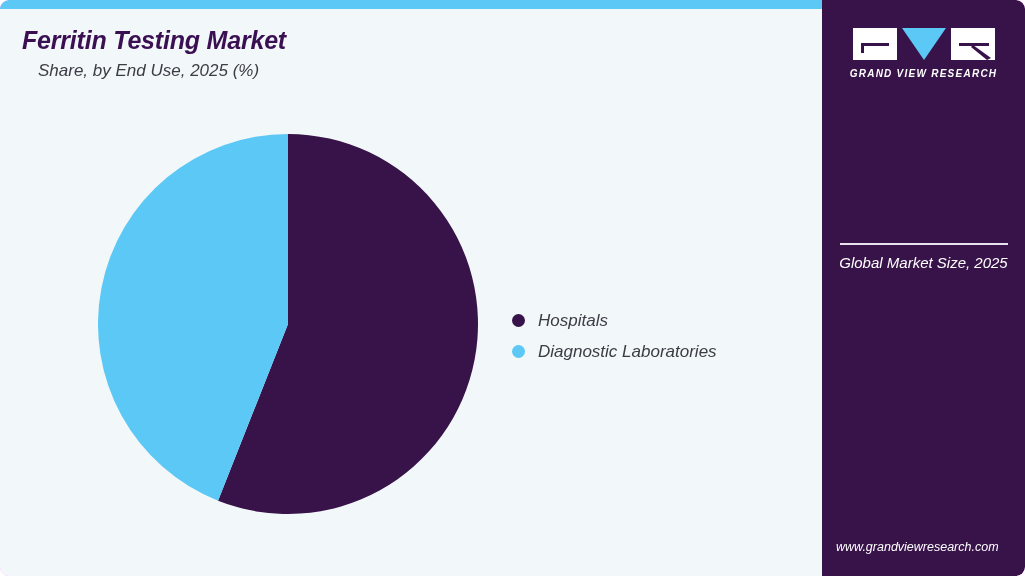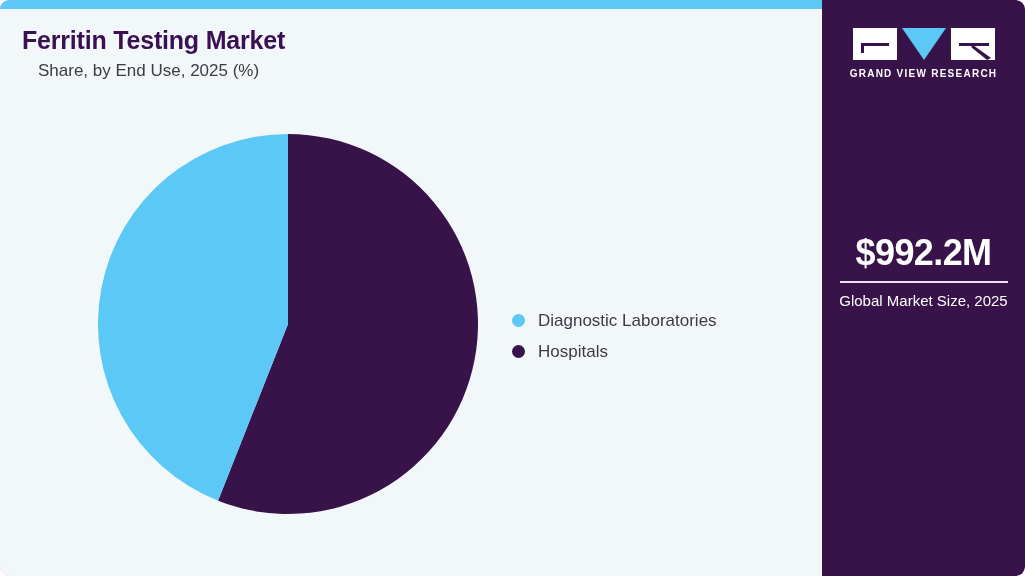--- a/index.html
+++ b/index.html
@@ -13,20 +13,21 @@
     overflow: hidden;
   }
 
   #infographic {
     position: relative;
     width: 1025px;
     height: 576px;
     background: #f0abfc;
     border-radius: 9px;
     overflow: hidden;
+    font-style: italic;
   }
 
   
   .top-strip {
     position: absolute;
     left: 0;
     top: 0;
     width: 832px;
     height: 9px;
     background: #5bc8f5;
@@ -206,26 +207,26 @@
       <svg class="pie-svg" viewBox="0 0 380 380">
 
         <path id="slice-0" fill="#371349" d="M 190 190 L 190.00 0.00 A 190 190 0 1 1 120.06 366.66 Z"></path>
 
         <path id="slice-1" fill="#5bc8f5" d="M 190 190 L 120.06 366.66 A 190 190 0 0 1 190.00 0.00 Z"></path>
       </svg>
     </div>
 
     <div class="legend">
       <div class="legend-row">
+        <span class="legend-dot" id="legend-dot-0" style="background: rgb(55, 19, 73);"></span>
+        <span class="legend-label">Hospitals</span>
+      </div>
+      <div class="legend-row">
         <span class="legend-dot" id="legend-dot-1" style="background: rgb(91, 200, 245);"></span>
         <span class="legend-label">Diagnostic Laboratories</span>
-      </div>
-      <div class="legend-row">
-        <span class="legend-dot" id="legend-dot-0" style="background: rgb(55, 19, 73);"></span>
-        <span class="legend-label">Hospitals</span>
       </div>
     </div>
 
   </div>
 
   <div class="side-panel">
 
     <div class="logo-block">
       <div class="logo-marks">
 
@@ -242,23 +243,23 @@
         <svg class="logo-mark" width="44" height="32" viewBox="0 0 44 32">
           <rect x="0" y="0" width="44" height="32" fill="#ffffff"></rect>
           <rect x="8" y="15" width="30" height="3" fill="#371349"></rect>
           <polygon points="22,17 40,30 36,32 20,19" fill="#371349"></polygon>
         </svg>
       </div>
       <div class="logo-wordmark">GRAND VIEW RESEARCH</div>
     </div>
 
     <div class="stat-block">
-      <div class="stat-value">$992.2M</div>
       <div class="stat-divider"></div>
       <div class="stat-caption">Global Market Size, 2025</div>
     </div>
 
     <div class="source-block">
+      <div class="source-url">www.grandviewresearch.com</div>
     </div>
 
   </div>
 
 </div>
 
 </body></html>

